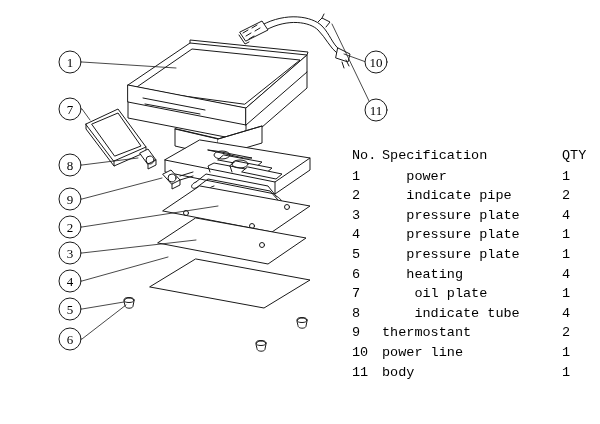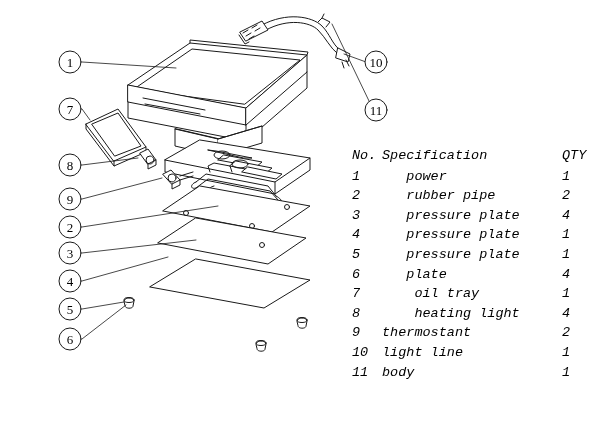--- a/index.html
+++ b/index.html
@@ -24,21 +24,20 @@
   }
   .parts-table {
     position: absolute;
     left: 352px;
     top: 146px;
     width: 240px;
     font-family: "Liberation Mono", monospace;
     font-size: 13.5px;
     color: #000000;
     line-height: 19.6px;
-    font-style: italic;
   }
   .parts-table table {
     border-collapse: collapse;
     width: 100%;
   }
   .parts-table td, .parts-table th {
     padding: 0;
     margin: 0;
     text-align: left;
     font-weight: normal;
@@ -223,61 +222,61 @@
           <td class="col-spec">Specification</td>
           <td class="col-qty">QTY</td>
         </tr>
         <tr>
           <td class="col-no">1</td>
           <td class="col-spec">   power</td>
           <td class="col-qty">1</td>
         </tr>
         <tr>
           <td class="col-no">2</td>
-          <td class="col-spec">   rubber pipe</td>
+          <td class="col-spec">   indicate pipe</td>
           <td class="col-qty">2</td>
         </tr>
         <tr>
           <td class="col-no">3</td>
           <td class="col-spec">   pressure plate</td>
           <td class="col-qty">4</td>
         </tr>
         <tr>
           <td class="col-no">4</td>
           <td class="col-spec">   pressure plate</td>
           <td class="col-qty">1</td>
         </tr>
         <tr>
           <td class="col-no">5</td>
           <td class="col-spec">   pressure plate</td>
           <td class="col-qty">1</td>
         </tr>
         <tr>
           <td class="col-no">6</td>
-          <td class="col-spec">   plate</td>
+          <td class="col-spec">   heating</td>
           <td class="col-qty">4</td>
         </tr>
         <tr>
           <td class="col-no">7</td>
-          <td class="col-spec">    oil tray</td>
+          <td class="col-spec">    oil plate</td>
           <td class="col-qty">1</td>
         </tr>
         <tr>
           <td class="col-no">8</td>
-          <td class="col-spec">    heating light</td>
+          <td class="col-spec">    indicate tube</td>
           <td class="col-qty">4</td>
         </tr>
         <tr>
           <td class="col-no">9</td>
           <td class="col-spec">thermostant</td>
           <td class="col-qty">2</td>
         </tr>
         <tr>
           <td class="col-no">10</td>
-          <td class="col-spec">light line</td>
+          <td class="col-spec">power line</td>
           <td class="col-qty">1</td>
         </tr>
         <tr>
           <td class="col-no">11</td>
           <td class="col-spec">body</td>
           <td class="col-qty">1</td>
         </tr>
       </tbody>
     </table>
   </div>

